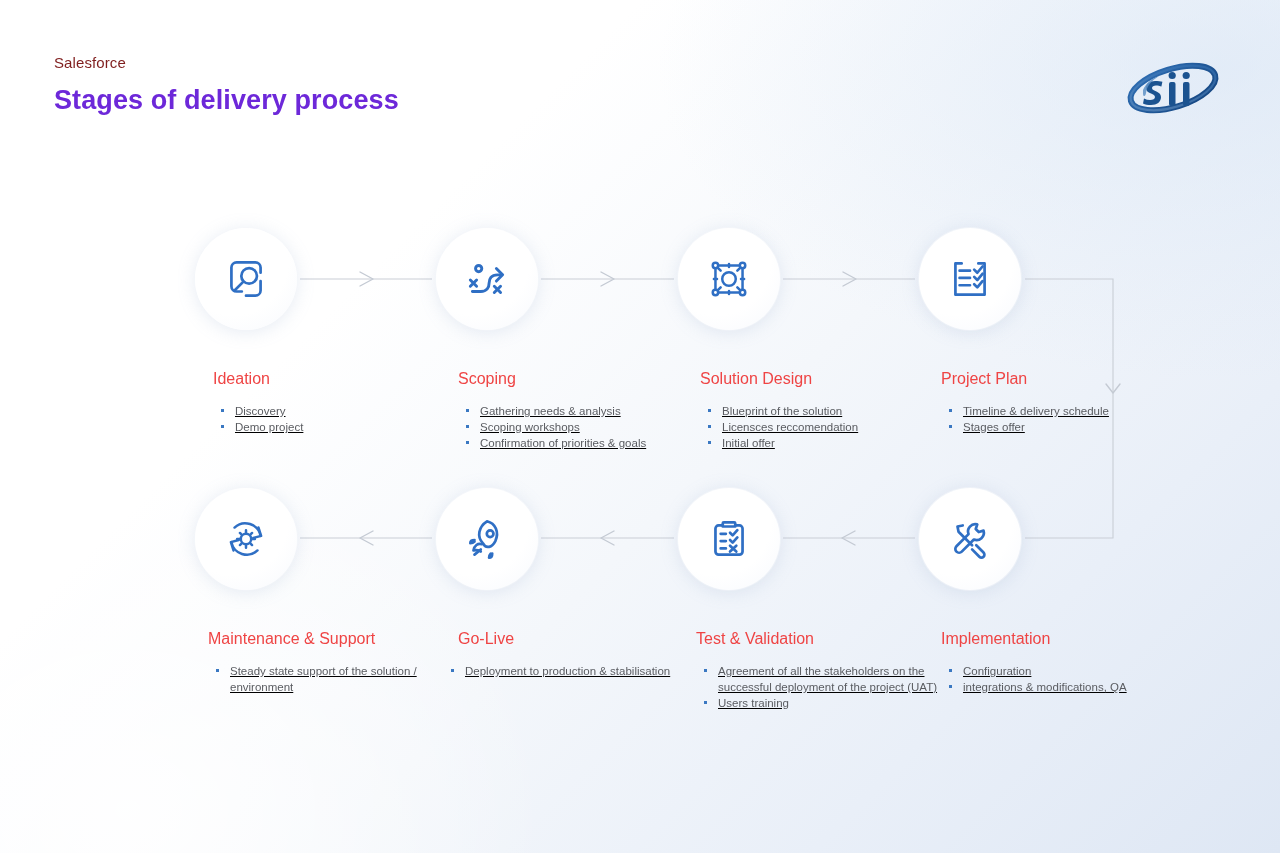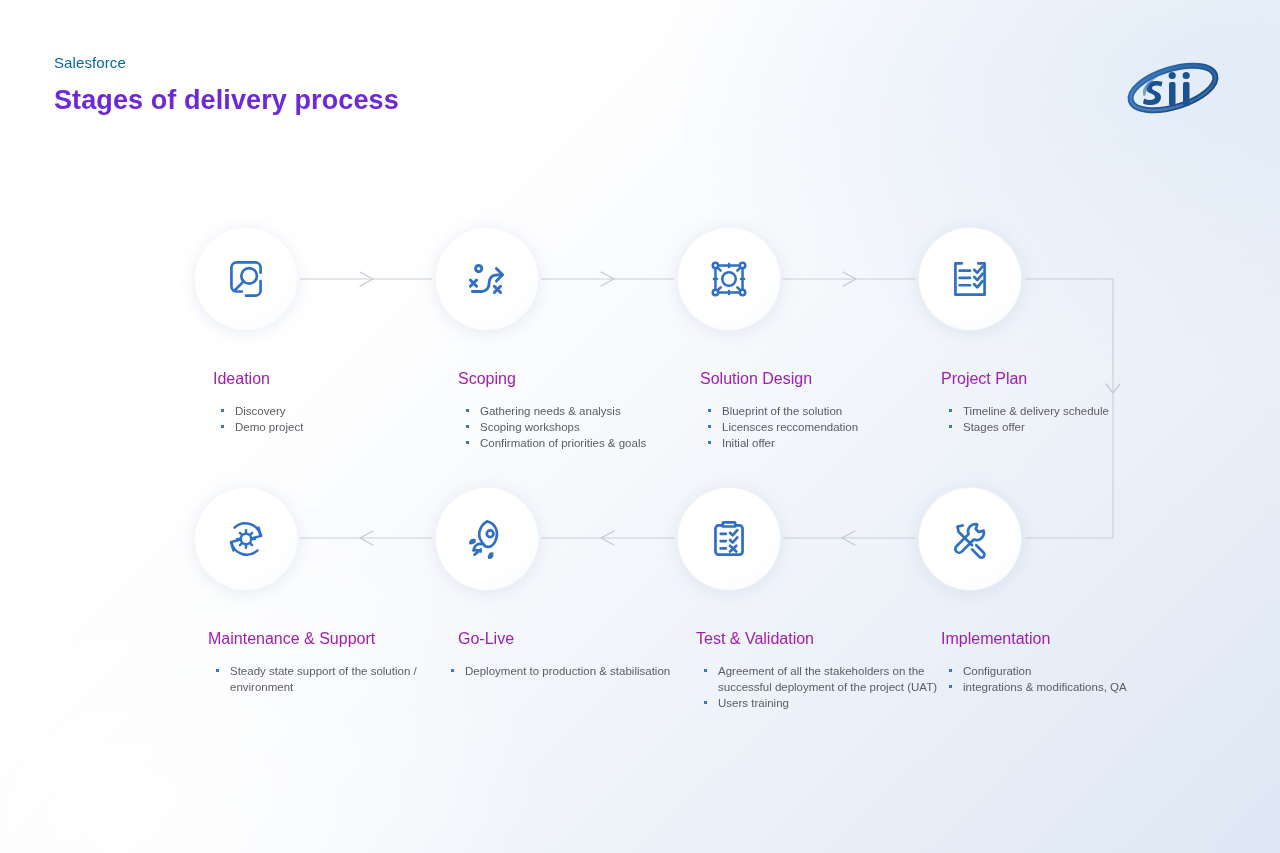--- a/index.html
+++ b/index.html
@@ -16,21 +16,21 @@
     position: absolute; inset: 0;
     background:
       radial-gradient(ellipse 900px 500px at 95% 8%, rgba(214,228,245,0.55), rgba(255,255,255,0) 62%),
       radial-gradient(ellipse 700px 600px at 10% 95%, rgba(255,255,255,0.9), rgba(255,255,255,0) 60%);
     pointer-events: none;
   }
 
   
   .hdr { position: absolute; left: 54px; top: 54px; }
   .hdr-kicker {
-    font-size: 15px; color: #0369a1; letter-spacing: .1px;
+    font-size: 15px; color: #7f1d1d; letter-spacing: .1px;
   }
   .hdr-title {
     margin-top: 14px;
     font-size: 27px; font-weight: 600; color: #6d28d9; letter-spacing: .1px;
   }
 
   
   .logo { position: absolute; right: 42px; top: 60px; width: 130px; height: 56px; }
 
   
@@ -42,23 +42,23 @@
     position: absolute; top: 0; left: 0;
     width: 102px; height: 102px; border-radius: 50%;
     background: radial-gradient(circle at 38% 32%, #ffffff 58%, #fbfcfe 78%, rgba(255,255,255,0.45) 100%);
     box-shadow: 0 2px 18px rgba(140,165,200,0.22), 0 0 0 1px rgba(255,255,255,0.6);
     display: flex; align-items: center; justify-content: center;
   }
   .circle svg { width: 50px; height: 50px; display: block; }
 
   .node-title {
     position: absolute; left: 0;
-    font-size: 16px; color: #a21caf; white-space: nowrap;
-  }
-  .bullets { position: absolute; left: 0; width: 250px; }
+    font-size: 16px; color: #ef4444; white-space: nowrap;
+  }
+  .bullets { position: absolute; left: 0; width: 250px; text-decoration: underline; }
   .bullet {
     position: relative; padding-left: 22px;
     font-size: 11.5px; line-height: 16px; color: #5a5c61;
     margin-bottom: 0px;
   }
   .bullet::before {
     content: ""; position: absolute; left: 8px; top: 6px;
     width: 3px; height: 3px; background: #3a78c2;
   }
 

